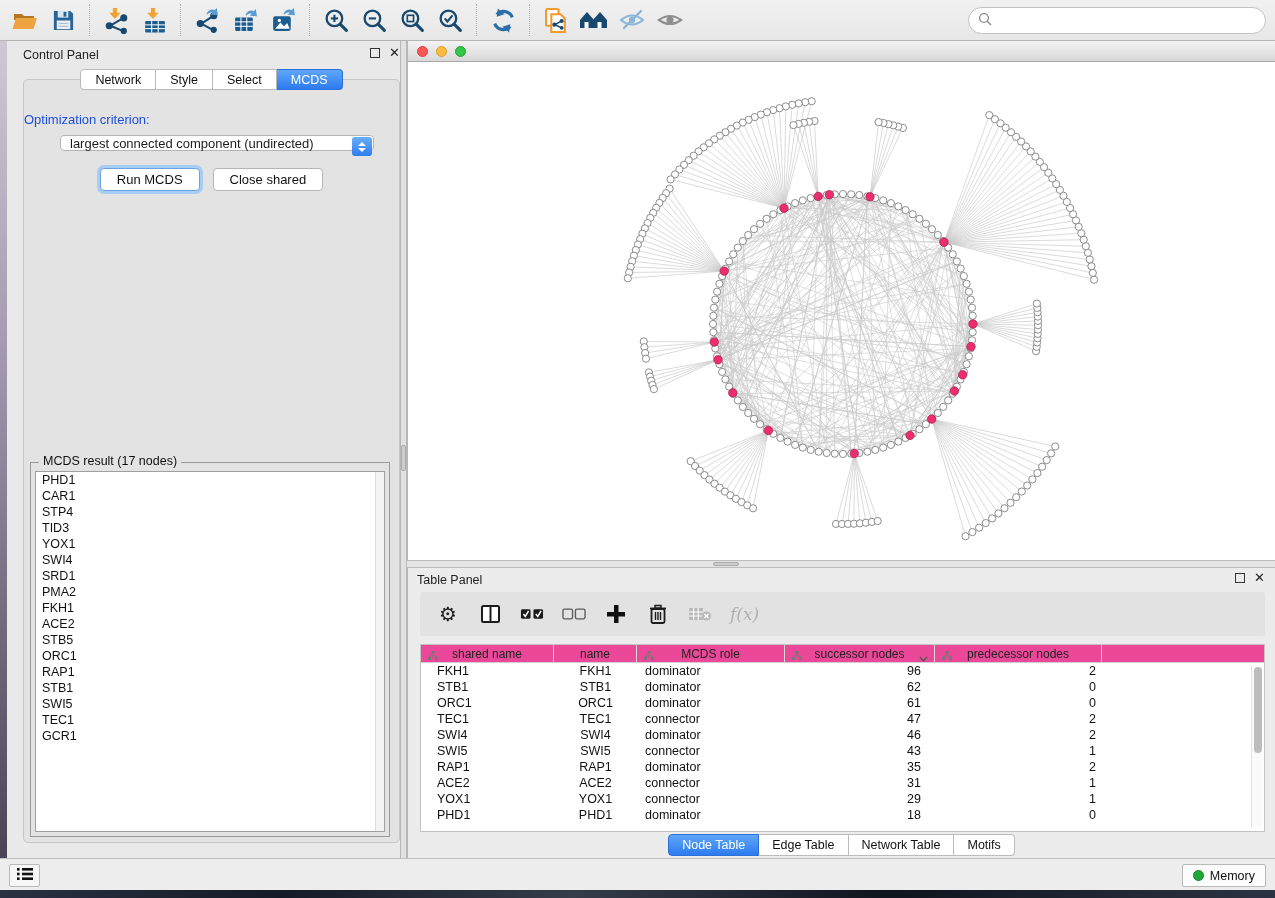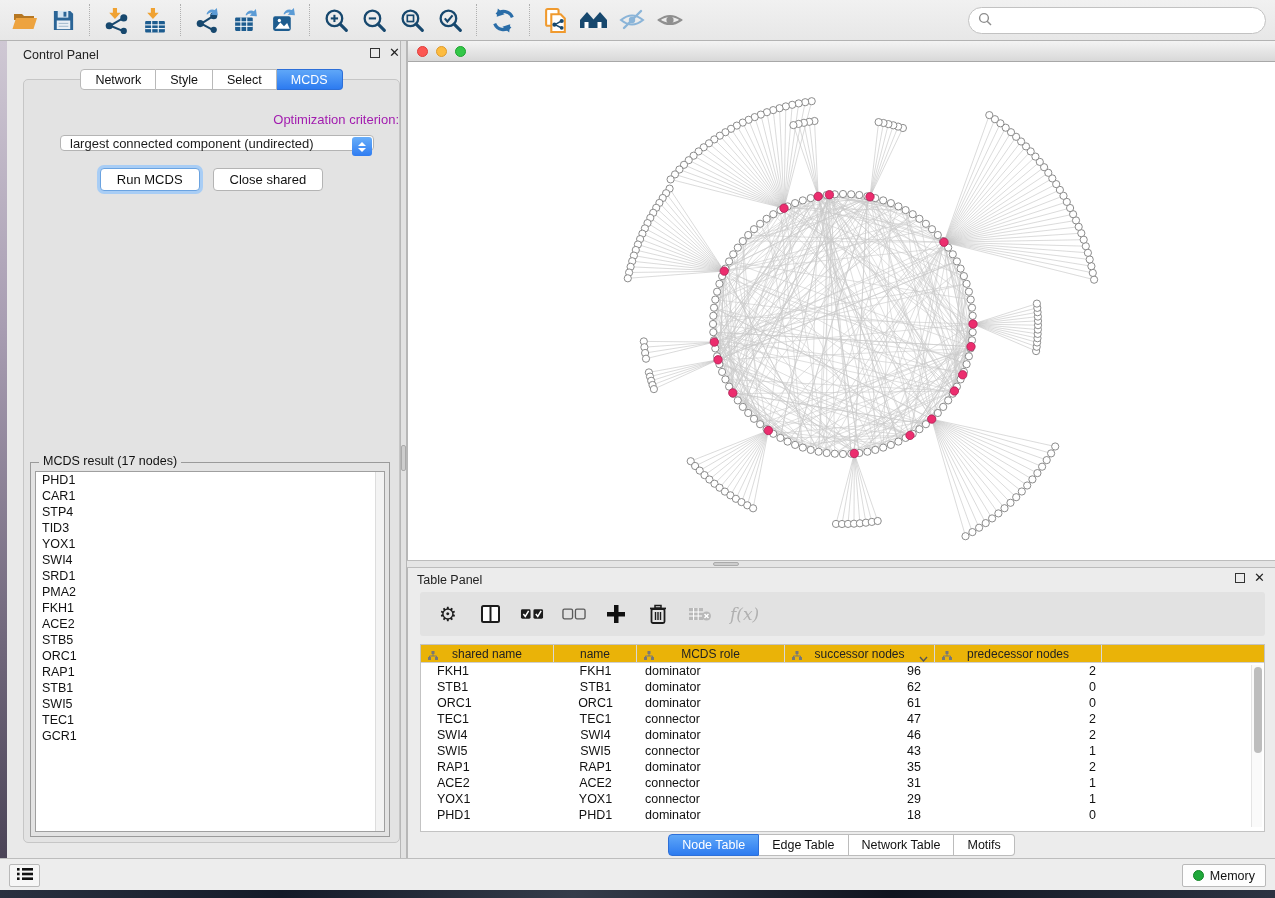--- a/index.html
+++ b/index.html
@@ -39,21 +39,21 @@
   .float-icon { width:10px; height:10px; border:1.6px solid #333; display:inline-block; }
   .close-icon { font-size:13px; font-weight:bold; color:#222; line-height:10px; }
   .cp-tabs { position:absolute; left:0; top:28px; width:100%; display:flex; justify-content:center; z-index:3; }
   .cp-tab { height:21px; padding:0 14px; background:#fff; border:1px solid #b9b9b9; border-left:none;
     display:flex; align-items:center; font-size:12.5px; color:#111; }
   .cp-tab:first-child { border-left:1px solid #b9b9b9; border-radius:4px 0 0 4px; }
   .cp-tab:last-child { border-radius:0 4px 4px 0; }
   .cp-tab.active { background:linear-gradient(180deg,#5fa7f8,#2d7bf0); border-color:#2d6fd8; color:#fff; }
   .cp-content { position:absolute; left:8px; right:8px; top:38px; bottom:15px;
     background:#e3e3e3; border:1px solid #c6c6c6; border-radius:5px; z-index:1; }
-  .criterion-label { position:absolute; left:0; top:32px; width:100%; text-align:right; font-size:13px; color:#a21caf; }
+  .criterion-label { position:absolute; left:0; top:32px; width:100%; text-align:left; font-size:13px; color:#1d4ed8; }
   .criterion-select { position:absolute; left:36px; top:55px; width:314px; height:16px; background:#fff;
     border:1px solid #b4b4b4; border-radius:4px; display:flex; align-items:center; padding-left:9px; font-size:13px; }
   .select-stepper { position:absolute; right:1px; top:1px; width:20px; height:19px; border-radius:3px;
     background:linear-gradient(180deg,#68aef9,#2f7cf1); display:flex; flex-direction:column; align-items:center; justify-content:center; gap:2px; }
   .step-up { width:0; height:0; border-left:4px solid transparent; border-right:4px solid transparent; border-bottom:4px solid #fff; }
   .step-down { width:0; height:0; border-left:4px solid transparent; border-right:4px solid transparent; border-top:4px solid #fff; }
   .cp-buttons { position:absolute; left:0; top:88px; width:100%; display:flex; justify-content:center; gap:13px; }
   .mac-btn { height:23px; padding:0 16px; background:#fff; border:1px solid #b4b4b4; border-radius:4px;
     font-size:13px; display:flex; align-items:center; color:#111; }
   .mac-btn.focused { box-shadow:0 0 0 3px #a8cdf5; border-color:#6ba3e0; }
@@ -79,21 +79,21 @@
   
   .table-panel { position:absolute; left:407px; top:568px; width:868px; height:290px; background:#ececec; border-left:1px solid #b7b7b7; }
   .tp-title { position:absolute; left:9px; top:5px; font-size:12.5px; color:#222; }
   .tp-winbtns { position:absolute; right:10px; top:5px; display:flex; gap:9px; align-items:center; }
   .tp-toolbar { position:absolute; left:12px; right:10px; top:24px; height:44px; background:#e2e2e2;
     border-radius:3px; display:flex; align-items:center; gap:18px; padding-left:16px; }
   .tp-icon { display:flex; align-items:center; justify-content:center; width:24px; height:24px; }
   .gear-glyph { font-size:20px; color:#1c1c1c; line-height:20px; }
   .fx-label { font-family:"DejaVu Serif","Liberation Serif",serif; font-style:italic; font-size:17px; color:#b0b0b0; }
   .tp-table { position:absolute; left:12px; right:10px; top:76px; height:188px; background:#fff; border:1px solid #c3c3c3; }
-  .t-header { display:flex; height:18px; background:#eab308; border-bottom:1px solid #cfcfcf; }
+  .t-header { display:flex; height:18px; background:#ec4899; border-bottom:1px solid #cfcfcf; }
   .t-hcell { position:relative; display:flex; align-items:center; justify-content:center; font-size:12px; color:#222;
     border-right:1px solid #d8d8d8; }
   .t-hcell .tree-ic { position:absolute; left:7px; top:4px; }
   .t-hcell .sort-ic { position:absolute; right:6px; top:6px; }
   .t-row { display:flex; height:16px; line-height:16px; font-size:12.5px; color:#111; }
   .t-cell { overflow:hidden; white-space:nowrap; }
   .t-filler { flex:1; border-right:none; }
   .t-scroll { position:absolute; right:2px; top:20px; bottom:4px; width:11px; background:#fafafa; border-left:1px solid #e4e4e4; }
   .t-thumb { position:absolute; left:1.5px; top:2px; width:8px; height:86px; background:#bdbdbd; border-radius:4px; }
   .tp-tabs { position:absolute; left:0; bottom:2px; width:100%; display:flex; justify-content:center; }

